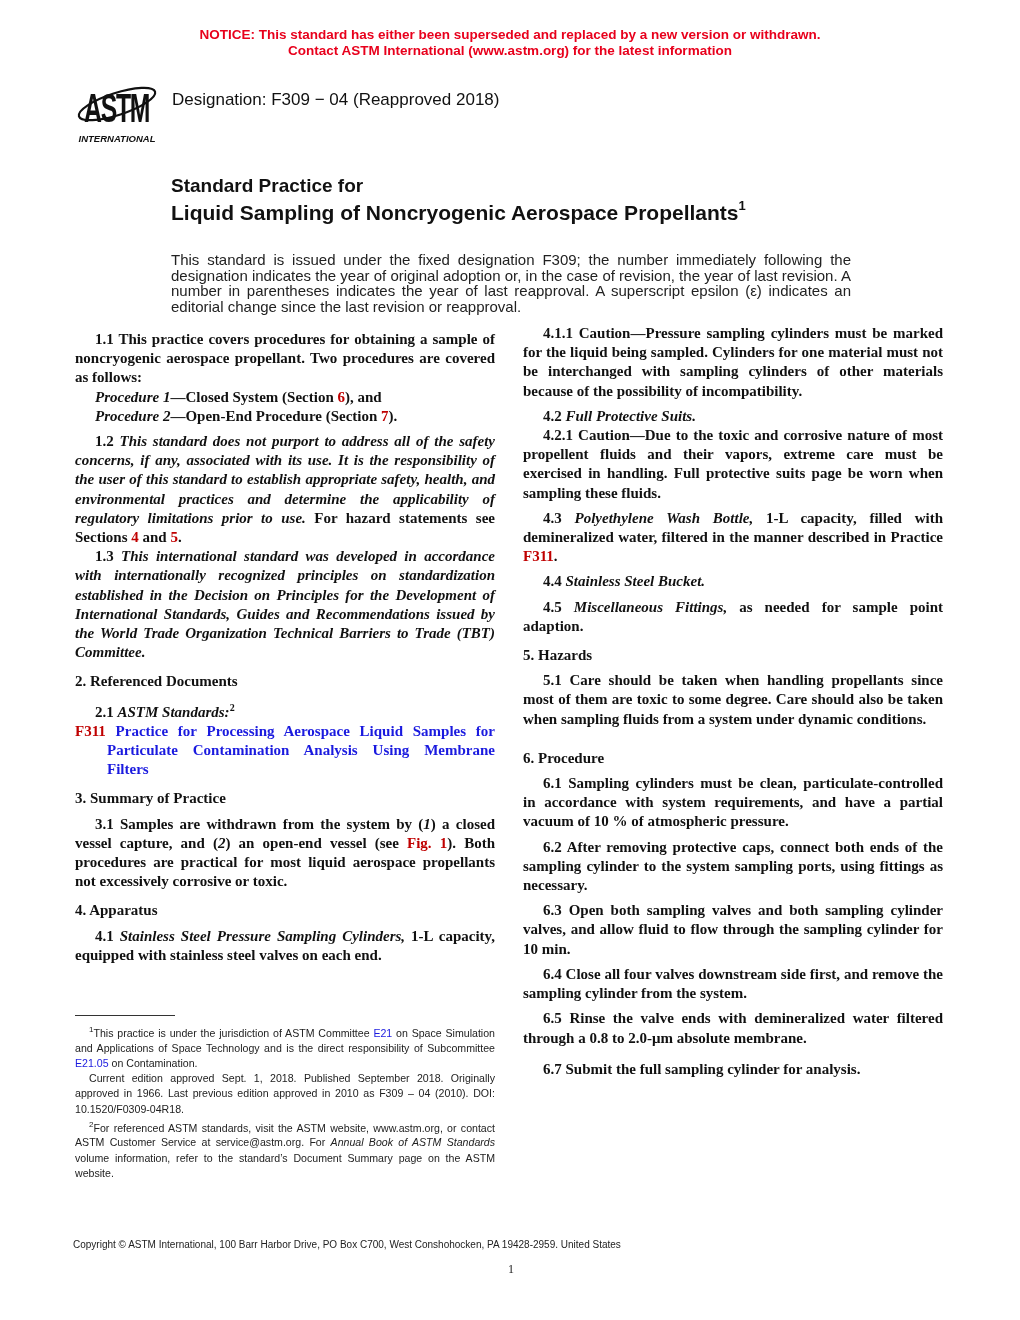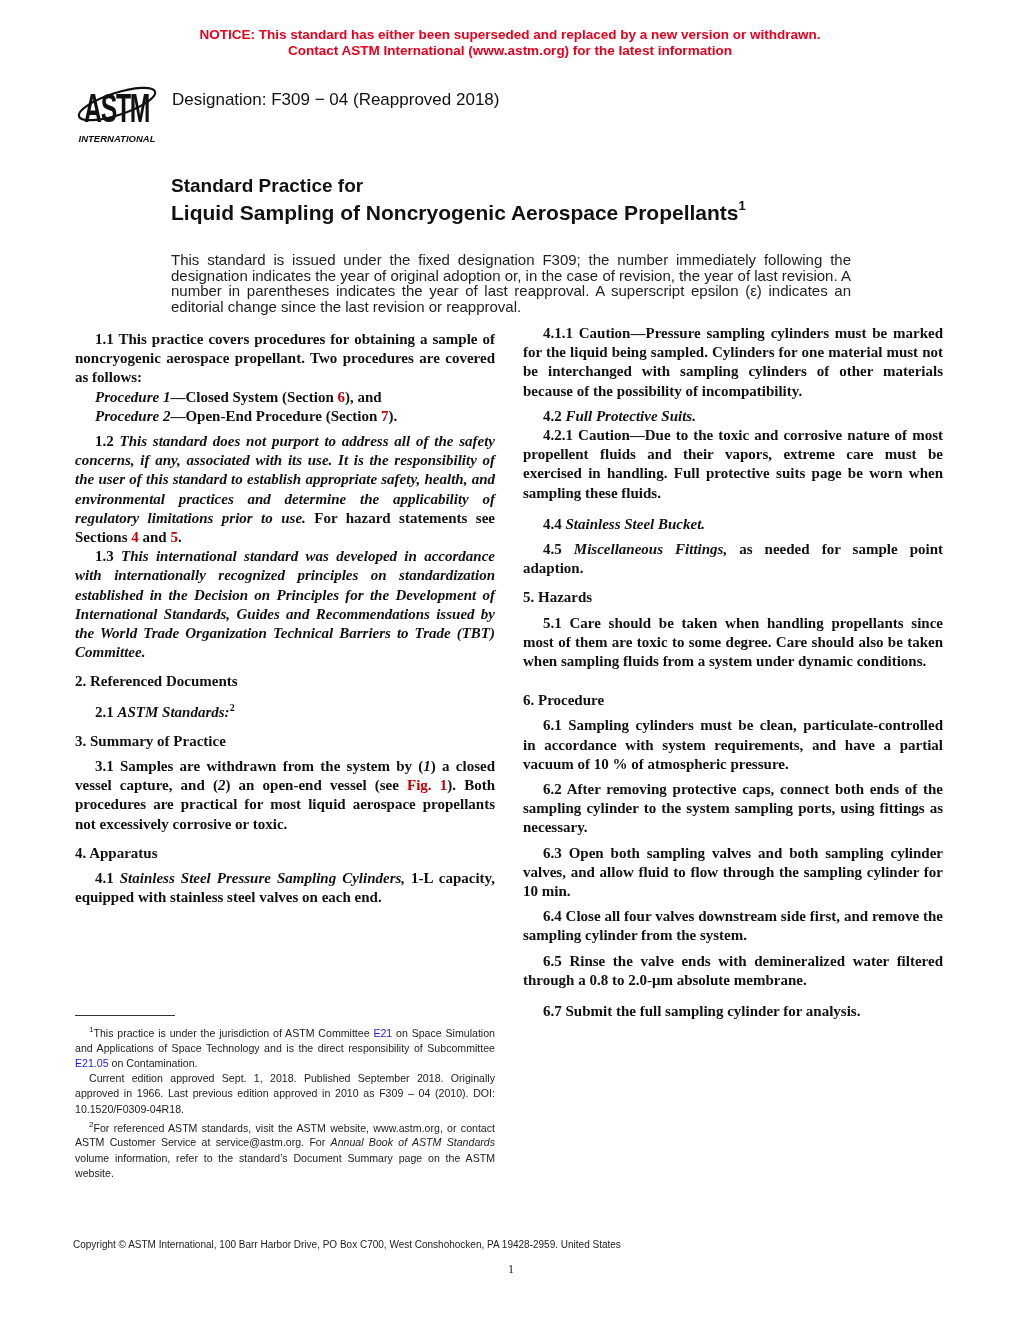--- a/index.html
+++ b/index.html
@@ -63,20 +63,21 @@
   <p class="ind">1.1  This practice covers procedures for obtaining a sample of noncryogenic aerospace propellant. Two procedures are covered as follows:</p>
   <p class="ind"><i>Procedure 1</i><span>—Closed System (Section </span><a class="red">6</a><span>), and</span></p>
   <p class="ind"><i>Procedure 2</i><span>—Open-End Procedure (Section </span><a class="red">7</a><span>).</span></p>
   <div class="gap"></div>
   <p class="ind"><span>1.2 </span><i>This standard does not purport to address all of the safety concerns, if any, associated with its use. It is the responsibility of the user of this standard to establish appropriate safety, health, and environmental practices and determine the applicability of regulatory limitations prior to use.</i><span> For hazard statements see Sections </span><a class="red">4</a><span> and </span><a class="red">5</a><span>.</span></p>
   <p class="ind"><span>1.3 </span><i>This international standard was developed in accordance with internationally recognized principles on standardization established in the Decision on Principles for the Development of International Standards, Guides and Recommendations issued by the World Trade Organization Technical Barriers to Trade (TBT) Committee.</i></p>
   <div class="gap2"></div>
   <p class="h">2.  Referenced Documents</p>
   <div class="gap"></div>
   <p class="ind"><span>2.1  </span><i>ASTM Standards:</i><sup style="font-size:10px">2</sup></p>
+  <p class="ref"><a class="red">F311</a><a class="blue"> Practice for Processing Aerospace Liquid Samples for Particulate Contamination Analysis Using Membrane Filters</a></p>
   <div class="gap2"></div>
   <p class="h">3.  Summary of Practice</p>
   <div class="gap"></div>
   <p class="ind"><span>3.1  Samples are withdrawn from the system by (</span><i>1</i><span>) a closed vessel capture, and (</span><i>2</i><span>) an open-end vessel (see </span><a class="red">Fig. 1</a><span>). Both procedures are practical for most liquid aerospace propellants not excessively corrosive or toxic.</span></p>
   <div class="gap2"></div>
   <p class="h">4.  Apparatus</p>
   <div class="gap"></div>
   <p class="ind"><span>4.1 </span><i>Stainless Steel Pressure Sampling Cylinders,</i><span> 1-L capacity, equipped with stainless steel valves on each end.</span></p>
 </div>
 
@@ -86,20 +87,21 @@
   <p>Current edition approved Sept. 1, 2018. Published September 2018. Originally approved in 1966. Last previous edition approved in 2010 as F309 – 04 (2010). DOI: 10.1520/F0309-04R18.</p>
   <p><sup style="font-size:8px">2</sup><span>For referenced ASTM standards, visit the ASTM website, www.astm.org, or contact ASTM Customer Service at service@astm.org. For </span><i>Annual Book of ASTM Standards</i><span> volume information, refer to the standard’s Document Summary page on the ASTM website.</span></p>
 </div>
 
 <div class="abs col col-right serif">
   <p class="ind"><span>4.1.1 </span><b>Caution</b><span>—Pressure sampling cylinders must be marked for the liquid being sampled. Cylinders for one material must not be interchanged with sampling cylinders of other materials because of the possibility of incompatibility.</span></p>
   <div class="gap"></div>
   <p class="ind"><span>4.2  </span><i>Full Protective Suits.</i></p>
   <p class="ind"><span>4.2.1 </span><b>Caution</b><span>—Due to the toxic and corrosive nature of most propellent fluids and their vapors, extreme care must be exercised in handling. Full protective suits page be worn when sampling these fluids.</span></p>
   <div class="gap"></div>
+  <p class="ind"><span>4.3 </span><i>Polyethylene Wash Bottle,</i><span> 1-L capacity, filled with demineralized water, filtered in the manner described in Practice </span><a class="red">F311</a><span>.</span></p>
   <div class="gap"></div>
   <p class="ind"><span>4.4  </span><i>Stainless Steel Bucket.</i></p>
   <div class="gap"></div>
   <p class="ind"><span>4.5 </span><i>Miscellaneous Fittings,</i><span> as needed for sample point adaption.</span></p>
   <div class="gap2"></div>
   <p class="h">5.  Hazards</p>
   <div class="gap"></div>
   <p class="ind">5.1  Care should be taken when handling propellants since most of them are toxic to some degree. Care should also be taken when sampling fluids from a system under dynamic conditions.</p>
   <div class="gap2"></div>
   <div class="gap2"></div>

